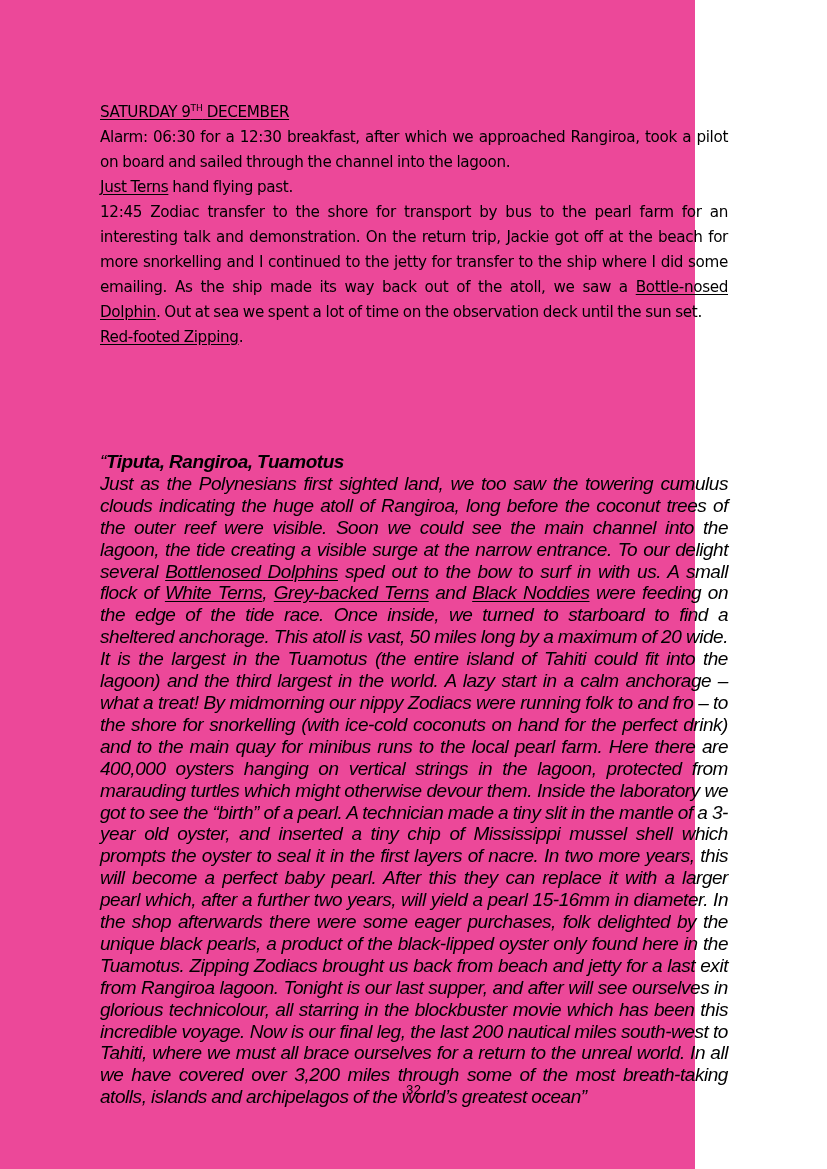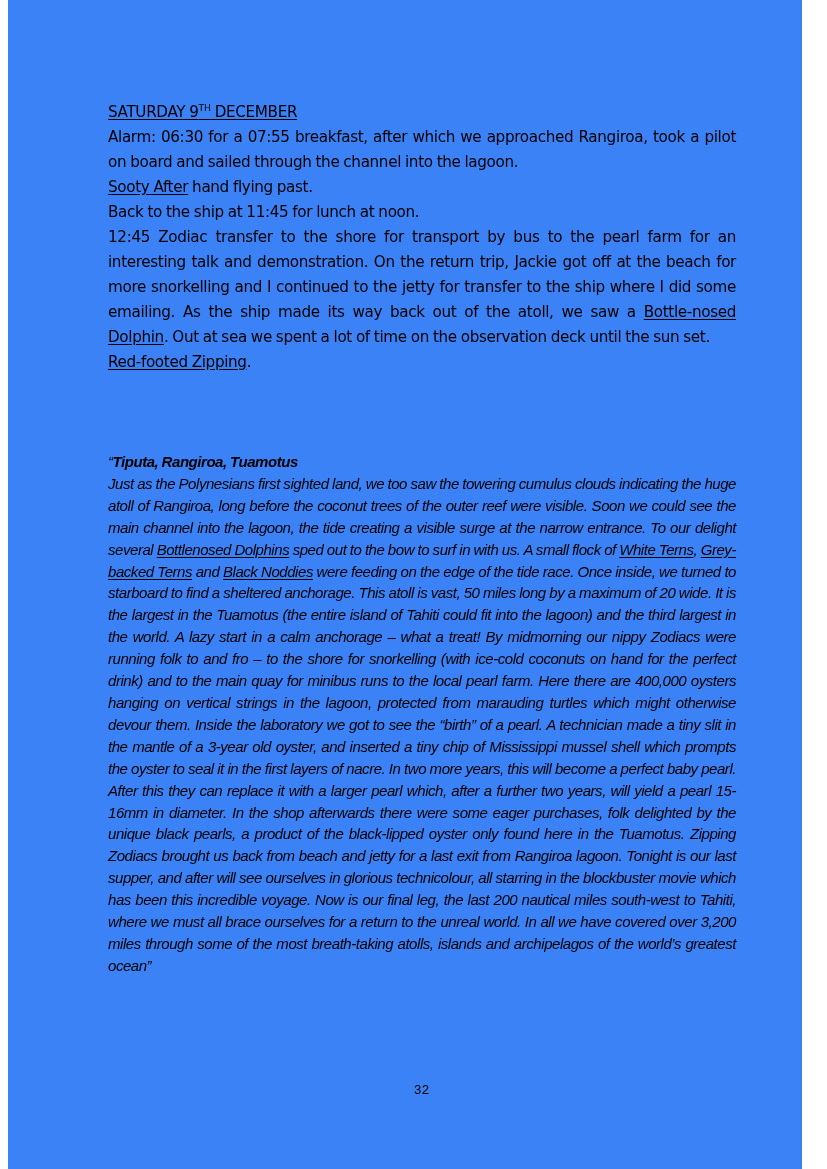--- a/index.html
+++ b/index.html
@@ -1,52 +1,51 @@
 <!DOCTYPE html>
 <html><head>
 <meta charset="utf-8">
 <style>
   html, body { margin: 0; padding: 0; background: #ffffff; }
   body { width: 827px; height: 1169px; position: relative; overflow: hidden; color: #000; }
-  .page { position: absolute; left: 8px; top: 0; width: 794px; height: 1169px; background: #3b82f6; }
+  .page { position: absolute; left: 0; top: 0; width: 695px; height: 1169px; background: #ec4899; }
   .diary {
     position: absolute; left: 100px; top: 100px; width: 628px;
     font-family: "DejaVu Sans", sans-serif; font-size: 15.2px; line-height: 25px;
     letter-spacing: -0.35px; word-spacing: -0.5px;
   }
   .diary p { margin: 0; }
   .justify { text-align: justify; text-align-last: left; }
   .u { text-decoration: underline; text-underline-offset: 2px; }
   sup.th { font-size: 9px; vertical-align: 6px; line-height: 0; letter-spacing: 0; }
   .quote {
     position: absolute; left: 100px; top: 451px; width: 628px;
-    font-family: "Liberation Sans", sans-serif; font-style: italic; font-size: 15px; line-height: 21.9px;
+    font-family: "Liberation Sans", sans-serif; font-style: italic; font-size: 19px; line-height: 21.9px;
     letter-spacing: -0.45px; word-spacing: -0.4px;
   }
   .quote p { margin: 0; }
   .quote .title { font-weight: bold; }
   .page-number {
     position: absolute; left: 0; width: 827px; top: 1083px; text-align: center;
     font-family: Liberation Mono, monospace; font-size: 13px;
   }
 </style>
 </head>
 <body>
 
 <div class="page">
 
   <div class="diary">
     <p><span class="u"><span>SATURDAY 9</span><sup class="th">TH</sup><span> DECEMBER</span></span></p>
 
-    <p class="justify">Alarm: 06:30 for a 07:55 breakfast, after which we approached Rangiroa, took a pilot on board and sailed through the channel into the lagoon.</p>
+    <p class="justify">Alarm: 06:30 for a 12:30 breakfast, after which we approached Rangiroa, took a pilot on board and sailed through the channel into the lagoon.</p>
 
 
-    <p><span class="u">Sooty After</span><span> hand flying past.</span></p>
+    <p><span class="u">Just Terns</span><span> hand flying past.</span></p>
 
-    <p>Back to the ship at 11:45 for lunch at noon.</p>
 
     <p class="justify"><span>12:45 Zodiac transfer to the shore for transport by bus to the pearl farm for an interesting talk and demonstration. On the return trip, Jackie got off at the beach for more snorkelling and I continued to the jetty for transfer to the ship where I did some emailing. As the ship made its way back out of the atoll, we saw a </span><span class="u">Bottle-nosed Dolphin</span><span>. Out at sea we spent a lot of time on the observation deck until the sun set.</span></p>
 
     <p><span class="u">Red-footed Zipping</span><span>.</span></p>
   </div>
 
   <div class="quote">
     <p><span>“</span><span class="title">Tiputa, Rangiroa, Tuamotus</span></p>
     <p class="justify"><span>Just as the Polynesians first sighted land, we too saw the towering cumulus clouds indicating the huge atoll of Rangiroa, long before the coconut trees of the outer reef were visible. Soon we could see the main channel into the lagoon, the tide creating a visible surge at the narrow entrance. To our delight several </span><span class="u">Bottlenosed Dolphins</span><span> sped out to the bow to surf in with us. A small flock of </span><span class="u">White Terns</span><span>, </span><span class="u">Grey-backed Terns</span><span> and </span><span class="u">Black Noddies</span><span> were feeding on the edge of the tide race.  Once inside, we turned to starboard to find a sheltered anchorage. This atoll is vast, 50 miles long by a maximum of 20 wide. It is the largest in the Tuamotus (the entire island of Tahiti could fit into the lagoon) and the third largest in the world. A lazy start in a calm anchorage – what a treat! By midmorning our nippy Zodiacs were running folk to and fro – to the shore for snorkelling (with ice-cold coconuts on hand for the perfect drink) and to the main quay for minibus runs to the local pearl farm.  Here there are 400,000 oysters hanging on vertical strings in the lagoon, protected from marauding turtles which might otherwise devour them.  Inside the laboratory we got to see the “birth” of a pearl.  A technician made a tiny slit in the mantle of a 3-year old oyster, and inserted a tiny chip of Mississippi mussel shell which prompts the oyster to seal it in the first layers of nacre. In two more years, this will become a perfect baby pearl. After this they can replace it with a larger pearl which, after a further two years, will yield a pearl 15-16mm in diameter. In the shop afterwards there were some eager purchases, folk delighted by the unique black pearls, a product of the black-lipped oyster only found here in the Tuamotus.   Zipping Zodiacs brought us back from beach and jetty for a last exit from Rangiroa lagoon. Tonight is our last supper, and after will see ourselves in glorious technicolour, all starring in the blockbuster movie which has been this incredible voyage. Now is our final leg, the last 200 nautical miles south-west to Tahiti, where we must all brace ourselves for a return to the unreal world. In all we have covered over 3,200 miles through some of the most breath-taking atolls, islands and archipelagos of the world’s greatest ocean”</span></p>
   </div>

